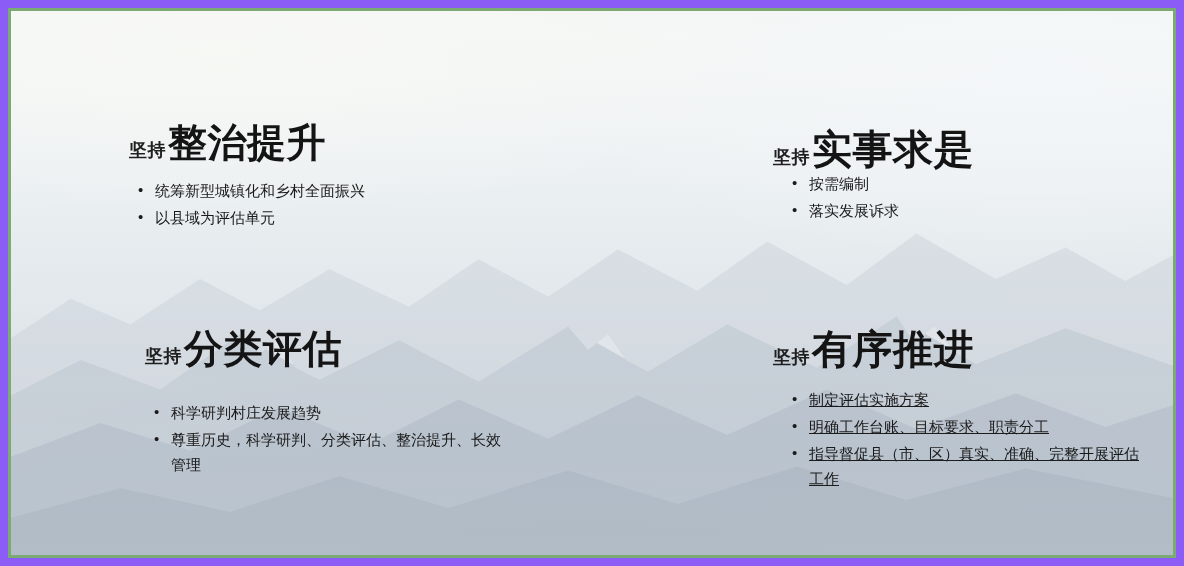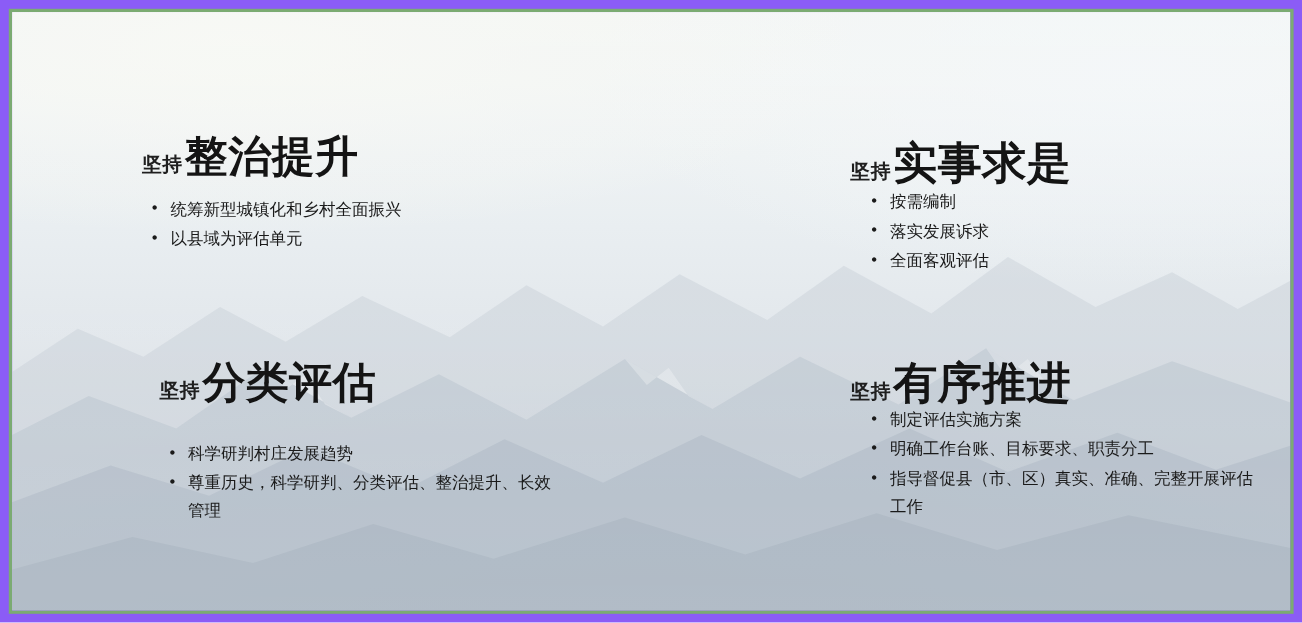--- a/index.html
+++ b/index.html
@@ -118,21 +118,21 @@
     content: "•";
     position: absolute;
     left: -17px;
     top: -1px;
     font-size: 15px;
     color: #1a1a1a;
   }
   .quad.tl .q-list { margin-top: 16px; padding-left: 26px; }
   .quad.tr .q-list { margin-top: 2px; padding-left: 36px; }
   .quad.bl .q-list { margin-top: 32px; padding-left: 26px; }
-  .quad.br .q-list { margin-top: 0; padding-left: 36px; }
+  .quad.br .q-list { margin-top: 18px; padding-left: 36px; text-decoration: underline; }
 
   
   .center {
     position: absolute;
     left: 455px;
     top: 138px;
     width: 272px;
     height: 250px;
   }
   .ring {
@@ -208,21 +208,20 @@
       </div>
 
       <div class="quad tr">
         <div class="q-head">
           <span class="q-prefix">坚持</span>
           <span class="q-title">实事求是</span>
         </div>
         <ul class="q-list">
           <li>按需编制</li>
           <li>落实发展诉求</li>
-          <li>全面客观评估</li>
         </ul>
       </div>
 
       <div class="quad bl">
         <div class="q-head">
           <span class="q-prefix">坚持</span>
           <span class="q-title">分类评估</span>
         </div>
         <ul class="q-list">
           <li>科学研判村庄发展趋势</li>

